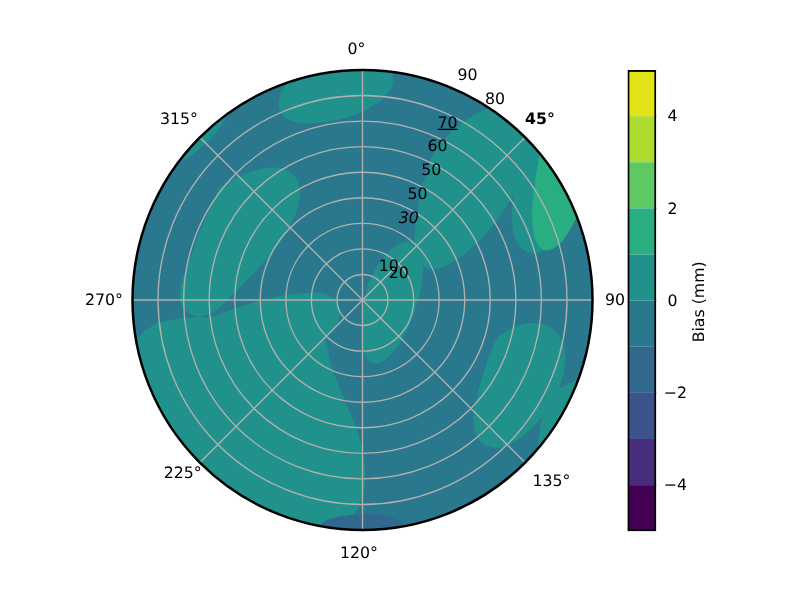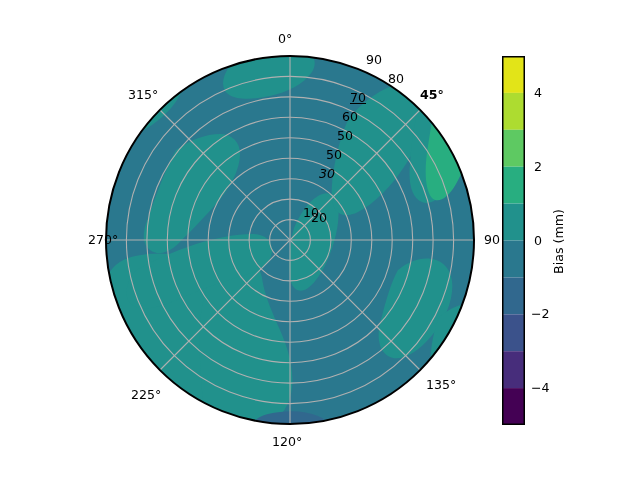--- a/index.html
+++ b/index.html
@@ -117,22 +117,22 @@
 
       <circle cx="290" cy="240" r="184" fill="none" stroke="#000000" stroke-width="2"></circle>
     </svg>
   </div>
 
   <div class="axlabel" style="left:278px;top:31px;">0°</div>
   <div class="axlabel" style="left:420px;top:87px;font-weight:bold;">45°</div>
   <div class="axlabel" style="left:484px;top:232px;">90</div>
   <div class="axlabel" style="left:426px;top:377px;">135°</div>
   <div class="axlabel" style="left:272px;top:434px;">120°</div>
-  <div class="axlabel" style="left:131px;top:387px;">225°</div>
-  <div class="axlabel" style="left:68px;top:232px;margin-left:20px;">270°</div>
+  <div class="axlabel" style="left:131px;top:370px;">225°</div>
+  <div class="axlabel" style="left:68px;top:232px;">270°</div>
   <div class="axlabel" style="left:128px;top:87px;text-align:right;">315°</div>
 
   <div class="axlabel" style="left:303px;top:205px;">10</div>
   <div class="axlabel" style="left:311px;top:186px;margin-top:24px;">20</div>
   <div class="axlabel" style="left:319px;top:166px;font-style:italic;">30</div>
   <div class="axlabel" style="left:326px;top:147px;">50</div>
   <div class="axlabel" style="left:337px;top:128px;">50</div>
   <div class="axlabel" style="left:342px;top:109px;">60</div>
   <div class="axlabel" style="left:350px;top:90px;text-decoration:underline;">70</div>
   <div class="axlabel" style="left:358px;top:71px;margin-left:30px;">80</div>

